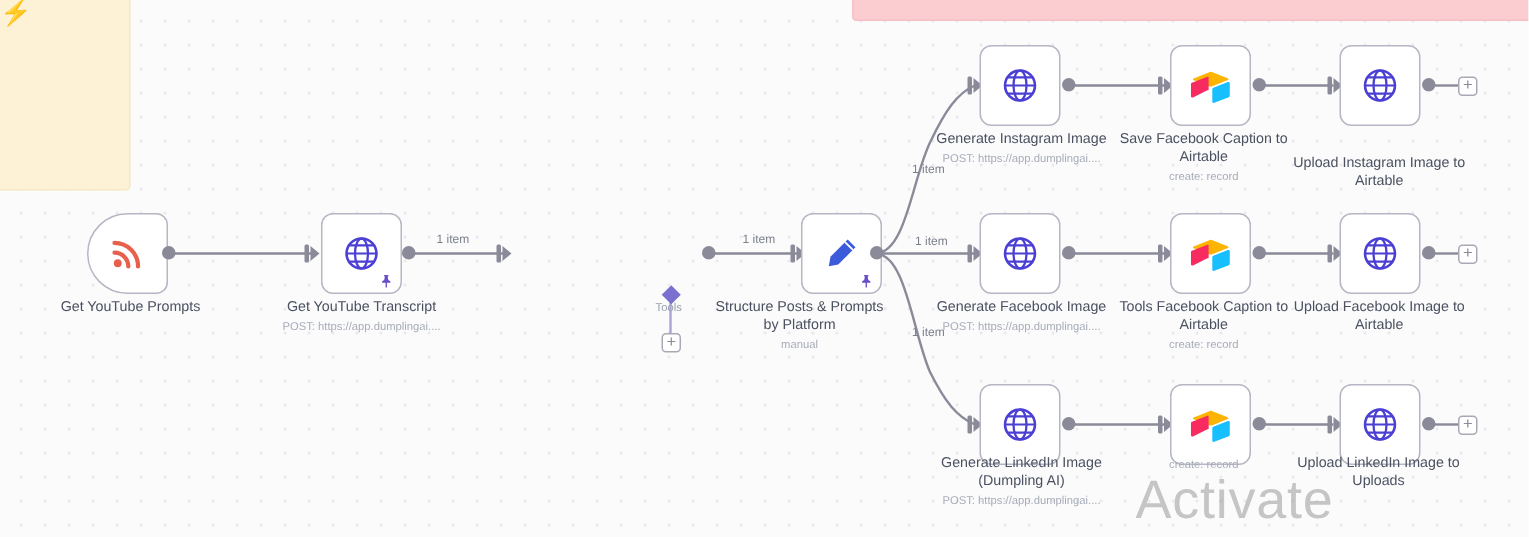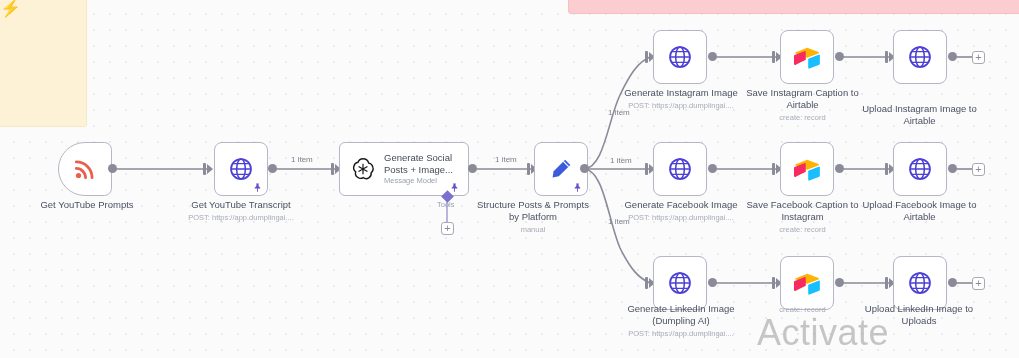--- a/index.html
+++ b/index.html
@@ -249,34 +249,20 @@
     <svg class="pin" viewBox="0 0 24 24">
       <path d="M9 3h6v2h-1l1 5 3 2v2h-5v7h-2v-7H6v-2l3-2 1-5H9z" fill="#6a4ec7"></path>
     </svg>
   </div>
   <div class="port-out" style="left:268px; top:164px;"></div>
   <div class="caption" style="left:180px; top:199px; width:122px;"><span>Get YouTube Transcript</span><span class="sub">POST: https://app.dumplingai....</span></div>
   <div class="edge-label" style="left:291px; top:155px;">1 item</div>
 
   <div class="port-in-bar" style="left:331px; top:163px;"></div>
   <div class="port-in" style="left:335px; top:164px;"></div>
-  <div class="node wide" style="left:339px; top:142px;">
-    <svg width="26" height="26" viewBox="0 0 24 24">
-      <path d="M12 2.6c-2.1 0-3.9 1.3-4.6 3.2-1.9.3-3.4 1.8-3.8 3.7-.6 1.9.1 3.9 1.6 5.1-.5 1.9.2 3.9 1.8 5 1.5 1.2 3.6 1.3 5.2.3 1.5 1.2 3.6 1.3 5.2.3 1.6-1 2.4-2.9 2.1-4.8 1.5-1.2 2.2-3.2 1.6-5.1-.4-1.9-1.9-3.4-3.8-3.7C16.6 4 14.3 2.6 12 2.6z" fill="none" stroke="#19191c" stroke-width="1.3"></path>
-      <path d="M12 7.2v9.6M7.9 9.6l8.2 4.8M16.1 9.6l-8.2 4.8" fill="none" stroke="#19191c" stroke-width="1.1"></path>
-    </svg>
-    <div class="node-inner-label">
-      <div class="node-inner-title">Generate Social</div>
-      <div class="node-inner-title">Posts + Image...</div>
-      <div class="node-inner-sub">Message Model</div>
-    </div>
-    <svg class="pin" style="right:8px;" viewBox="0 0 24 24">
-      <path d="M9 3h6v2h-1l1 5 3 2v2h-5v7h-2v-7H6v-2l3-2 1-5H9z" fill="#6a4ec7"></path>
-    </svg>
-  </div>
   <div class="port-out" style="left:468px; top:164px;"></div>
 
   <div class="diamond" style="left:443px; top:192px;"></div>
   <div class="tools-label" style="left:437px; top:200px;">Tools</div>
   <div class="plus-btn" style="left:441px; top:222px;">+</div>
 
   <div class="edge-label" style="left:495px; top:155px;">1 item</div>
 
   <div class="port-in-bar" style="left:527px; top:163px;"></div>
   <div class="port-in" style="left:531px; top:164px;"></div>
@@ -311,21 +297,21 @@
   <div class="port-in-bar" style="left:772px; top:51px;"></div>
   <div class="port-in" style="left:776px; top:52px;"></div>
   <div class="node" style="left:780px; top:30px;">
     <svg width="28" height="24" viewBox="0 0 32 28">
       <path d="M3 8.5L15.5 3.5a2 2 0 0 1 1.6 0L29.3 8.3c.9.4.9 1.2 0 1.5l-12.3 4.9a2 2 0 0 1-1.6 0L3 9.9c-.9-.3-.9-1.1 0-1.4z" fill="#fcb400"></path>
       <path d="M17.4 16.8v9.8c0 .7.8 1.2 1.5.9l11.4-4.4c.4-.2.7-.6.7-1.1v-9.8c0-.7-.8-1.2-1.5-.9l-11.4 4.4c-.4.2-.7.6-.7 1.1z" fill="#18bfff"></path>
       <path d="M14.6 17.3l-3.4 1.6-0.3.2L2.4 23.3c-.7.3-1.6-.2-1.6-1v-9.6c0-.3.2-.5.4-.7.1-.1.2-.2.4-.2l12-4.7c.5-.2.9.3.9.8z" fill="#f82b60"></path>
     </svg>
   </div>
   <div class="port-out" style="left:835px; top:52px;"></div>
-  <div class="caption" style="left:745px; top:87px; width:115px;"><span>Save Instagram Caption to Airtable</span><span class="sub">create: record</span></div>
+  <div class="caption" style="left:745px; top:87px; width:115px;"><span>Save Facebook Caption to Airtable</span><span class="sub">create: record</span></div>
 
   <div class="port-in-bar" style="left:885px; top:51px;"></div>
   <div class="port-in" style="left:889px; top:52px;"></div>
   <div class="node" style="left:893px; top:30px;">
     <svg width="26" height="26" viewBox="0 0 24 24">
       <circle cx="12" cy="12" r="9.2" stroke="#4b3fd4" stroke-width="1.6" fill="none"></circle>
       <ellipse cx="12" cy="12" rx="4" ry="9.2" stroke="#4b3fd4" stroke-width="1.4" fill="none"></ellipse>
       <path d="M3 12h18M4.6 7h14.8M4.6 17h14.8" stroke="#4b3fd4" stroke-width="1.3" fill="none"></path>
     </svg>
   </div>
@@ -348,21 +334,21 @@
   <div class="port-in-bar" style="left:772px; top:163px;"></div>
   <div class="port-in" style="left:776px; top:164px;"></div>
   <div class="node" style="left:780px; top:142px;">
     <svg width="28" height="24" viewBox="0 0 32 28">
       <path d="M3 8.5L15.5 3.5a2 2 0 0 1 1.6 0L29.3 8.3c.9.4.9 1.2 0 1.5l-12.3 4.9a2 2 0 0 1-1.6 0L3 9.9c-.9-.3-.9-1.1 0-1.4z" fill="#fcb400"></path>
       <path d="M17.4 16.8v9.8c0 .7.8 1.2 1.5.9l11.4-4.4c.4-.2.7-.6.7-1.1v-9.8c0-.7-.8-1.2-1.5-.9l-11.4 4.4c-.4.2-.7.6-.7 1.1z" fill="#18bfff"></path>
       <path d="M14.6 17.3l-3.4 1.6-0.3.2L2.4 23.3c-.7.3-1.6-.2-1.6-1v-9.6c0-.3.2-.5.4-.7.1-.1.2-.2.4-.2l12-4.7c.5-.2.9.3.9.8z" fill="#f82b60"></path>
     </svg>
   </div>
   <div class="port-out" style="left:835px; top:164px;"></div>
-  <div class="caption" style="left:745px; top:199px; width:115px;"><span>Save Facebook Caption to Instagram</span><span class="sub">create: record</span></div>
+  <div class="caption" style="left:745px; top:199px; width:115px;"><span>Tools Facebook Caption to Airtable</span><span class="sub">create: record</span></div>
 
   <div class="port-in-bar" style="left:885px; top:163px;"></div>
   <div class="port-in" style="left:889px; top:164px;"></div>
   <div class="node" style="left:893px; top:142px;">
     <svg width="26" height="26" viewBox="0 0 24 24">
       <circle cx="12" cy="12" r="9.2" stroke="#4b3fd4" stroke-width="1.6" fill="none"></circle>
       <ellipse cx="12" cy="12" rx="4" ry="9.2" stroke="#4b3fd4" stroke-width="1.4" fill="none"></ellipse>
       <path d="M3 12h18M4.6 7h14.8M4.6 17h14.8" stroke="#4b3fd4" stroke-width="1.3" fill="none"></path>
     </svg>
   </div>

